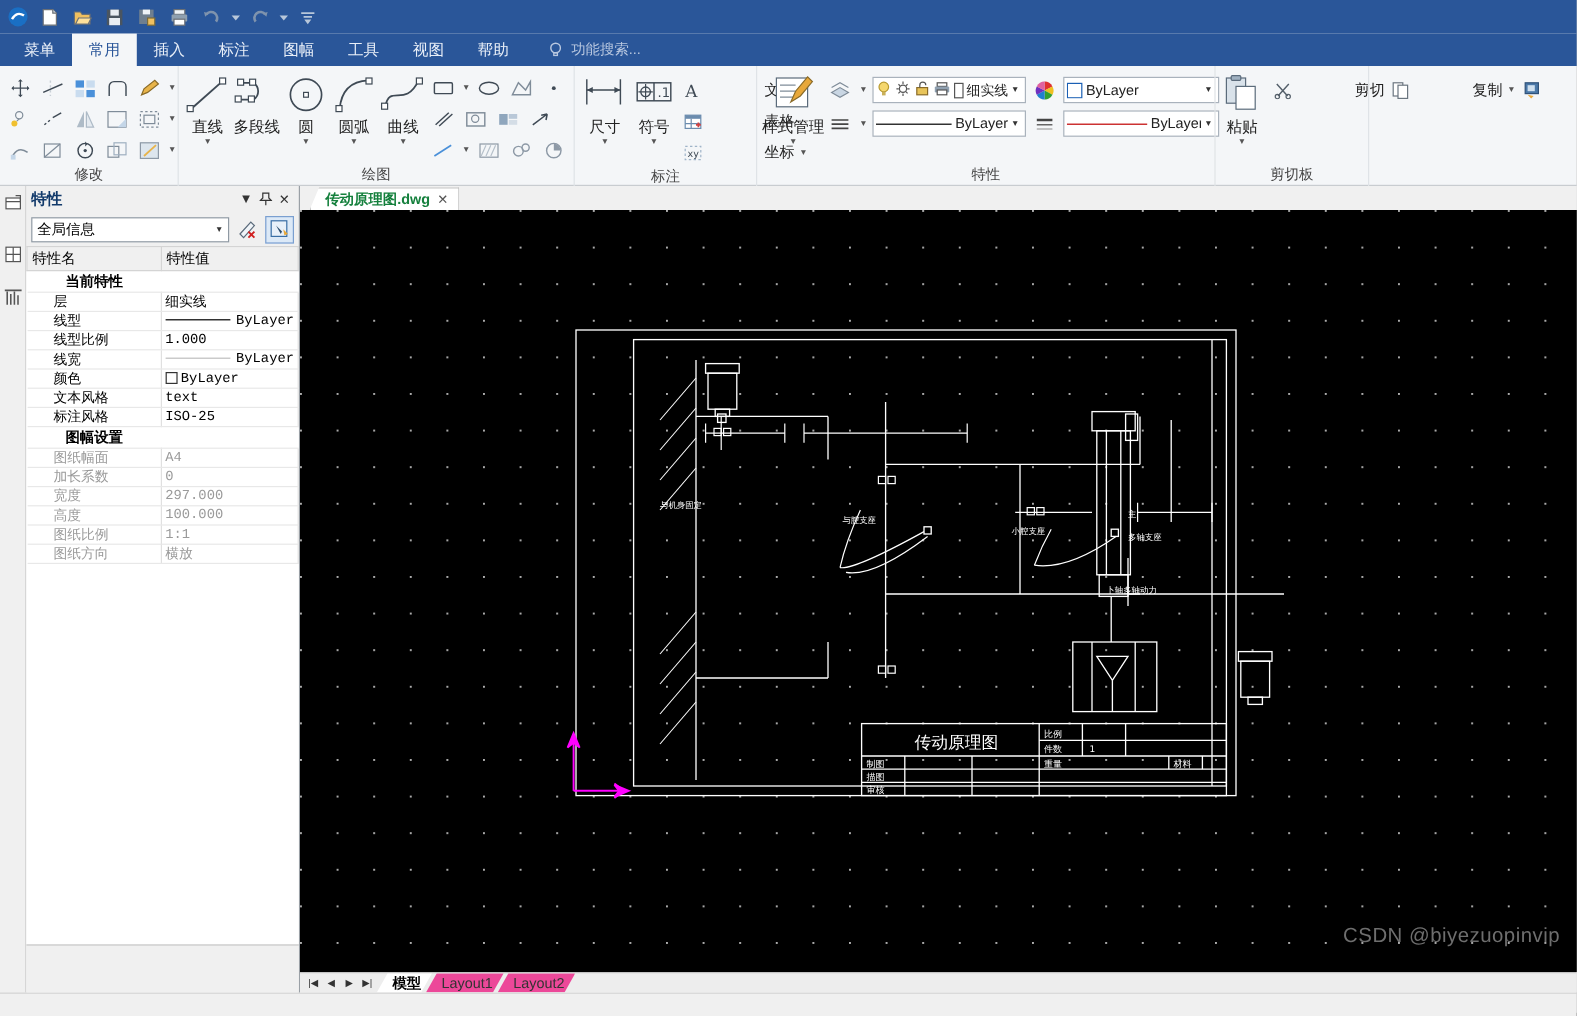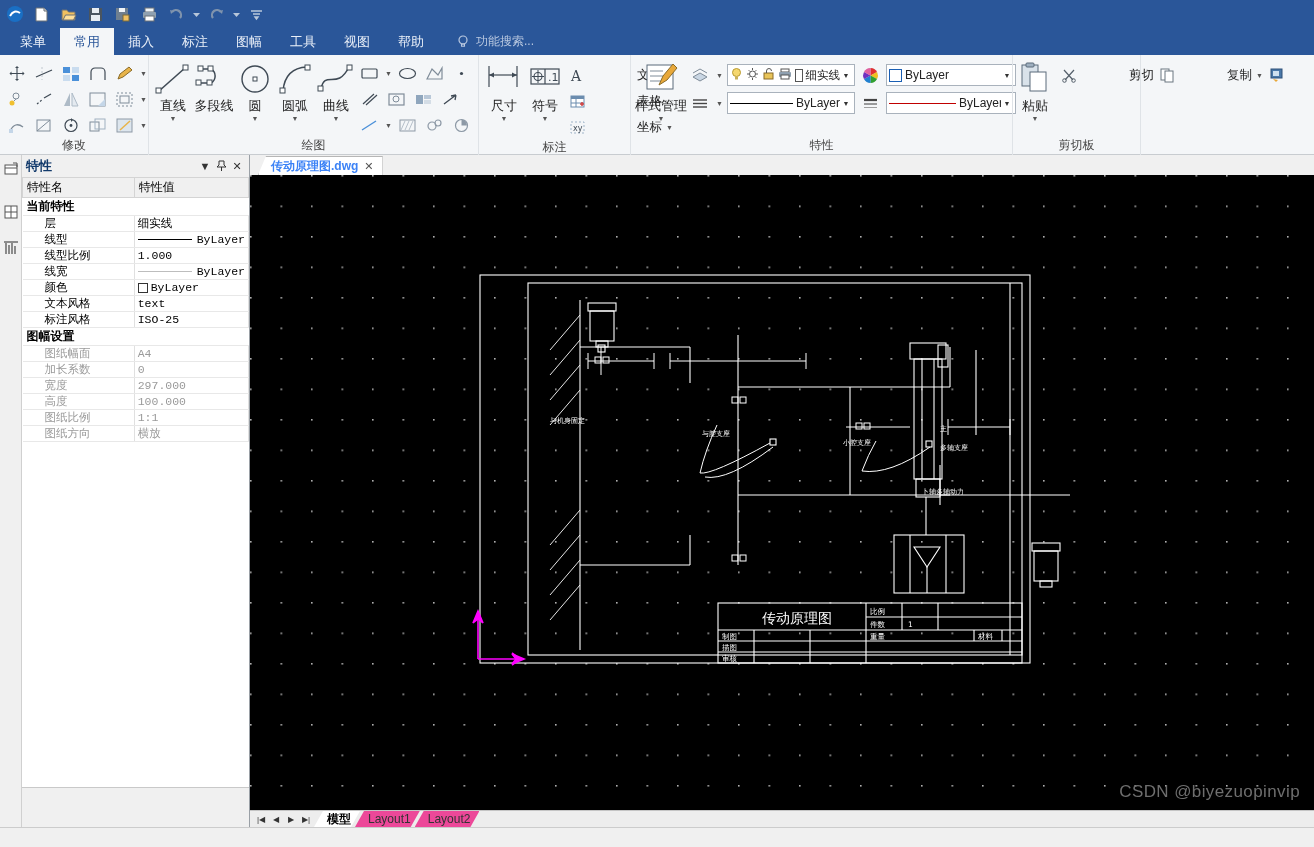--- a/index.html
+++ b/index.html
@@ -102,47 +102,47 @@
     font-size:12px; color:#000; text-align:left; padding:1px 4px; height:17px;
   }
   .ptable td{
     border-bottom:1px solid #e8e8e8; border-right:1px solid #e0e0e0;
     font-size:11.5px; padding:0 3px; height:16px; color:#000;
     font-family:"Liberation Mono", monospace; white-space:nowrap; overflow:hidden;
   }
   .ptable td.nm{ font-family:"Liberation Sans",sans-serif; width:112px; padding-left:22px;}
   .ptable tr.group td{
     font-weight:bold; font-family:"Liberation Sans",sans-serif; font-size:12px;
-    padding-left:4px; position:relative; border-right:none;
+    padding-left:32px; position:relative; border-right:none;
   }
   .ptable tr.dim td{ color:#9a9a9a; }
   .ptable tr.dim td.nm{ color:#9a9a9a; }
   .pal-fill{ flex:1; background:#fff; border-right:0;}
   .pal-bottom{ height:40px; background:#f0f0f0; border-top:1px solid #c9c9c9;}
   .val-line{ display:inline-block; width:54px; height:1px; background:#000;
              vertical-align:middle; margin-right:5px;}
   .val-line.gray{ background:#bdbdbd;}
   .val-sw{ display:inline-block; width:10px;height:10px; border:1px solid #333;
            background:#fff; vertical-align:middle; margin-right:3px;}
   
   .docarea{ flex:1; display:flex; flex-direction:column; background:#f0f0f0;}
   .doctabs{ height:20px; background:#f0f0f0; display:flex; align-items:flex-end;
             padding-left:8px; }
   .doctab{
     height:19px; background:#ffffff; border:1px solid #b6b6b6; border-bottom:none;
     display:flex; align-items:center; gap:6px; padding:0 8px 0 12px;
     font-size:12px; color:#000; cursor:default;
     clip-path: polygon(8px 0, 100% 0, 100% 100%, 0 100%);
   }
-  .doctab .tname{ color:#3b82f6; font-weight:bold; }
+  .doctab .tname{ color:#15803d; font-weight:bold; }
   .doctab .tclose{ color:#555; font-size:11px;}
   .canvas{ flex:1; background:#000000; position:relative; overflow:hidden;}
   .canvas svg{ position:absolute; left:0; top:0;}
   .watermark{
-    position:absolute; right:14px; bottom:8px; color:#6e6e6e; font-size:17px;
+    position:absolute; right:14px; bottom:20px; color:#6e6e6e; font-size:17px;
     letter-spacing:.4px; pointer-events:none;
   }
   .layoutbar{
     height:17px; background:#ededed; border-top:1px solid #c4c4c4;
     display:flex; align-items:center; padding-left:4px; gap:1px;
   }
   .navbtn{ width:14px;height:15px; display:flex;align-items:center;justify-content:center;
            font-size:8px; color:#333; cursor:default;}
   .ltab{
     height:16px; padding:0 9px 0 13px; font-size:12px; color:#333;
@@ -747,20 +747,39 @@
       <span class="pal-title">特性</span>
       <span class="pal-btn">▼</span>
       <span class="pal-btn">
         <svg width="11" height="12" viewBox="0 0 11 12">
             <path d="M3 1h5v4l2 2H1l2-2z" fill="none" stroke="#333"></path>
             <line x1="5.5" y1="7" x2="5.5" y2="11" stroke="#333"></line>
           </svg>
       </span>
       <span class="pal-btn">✕</span>
     </div>
+    <div class="pal-toolbar">
+      <div class="pal-combo">
+        <span class="pv">全局信息</span>
+        <span style="font-size:7px;color:#333">▼</span>
+      </div>
+      <div class="pal-icobtn">
+        <svg width="18" height="18" viewBox="0 0 18 18">
+            <path d="M3 13 L12 3 L15 6 L6 16 Z" fill="#f0f4f8" stroke="#5b6b7b"></path>
+            <path d="M10 11 l5 5 M15 11 l-5 5" stroke="#d02020" stroke-width="1.6"></path>
+          </svg>
+      </div>
+      <div class="pal-icobtn sel">
+        <svg width="18" height="18" viewBox="0 0 18 18">
+            <rect x="2" y="2" width="13" height="13" fill="#e8f0f9" stroke="#3a6ea5"></rect>
+            <path d="M6 6 l5 5 l-1 2 l-4 -7z" fill="#2a4a6a"></path>
+            <path d="M12 9 l4 4 -3 1z" fill="#e8a83a"></path>
+          </svg>
+      </div>
+    </div>
     <table class="ptable">
       <thead>
         <tr>
           <th>特性名</th>
           <th>特性值</th>
         </tr>
       </thead>
       <tbody>
         <tr class="group">
           <td colspan="2">当前特性</td>

